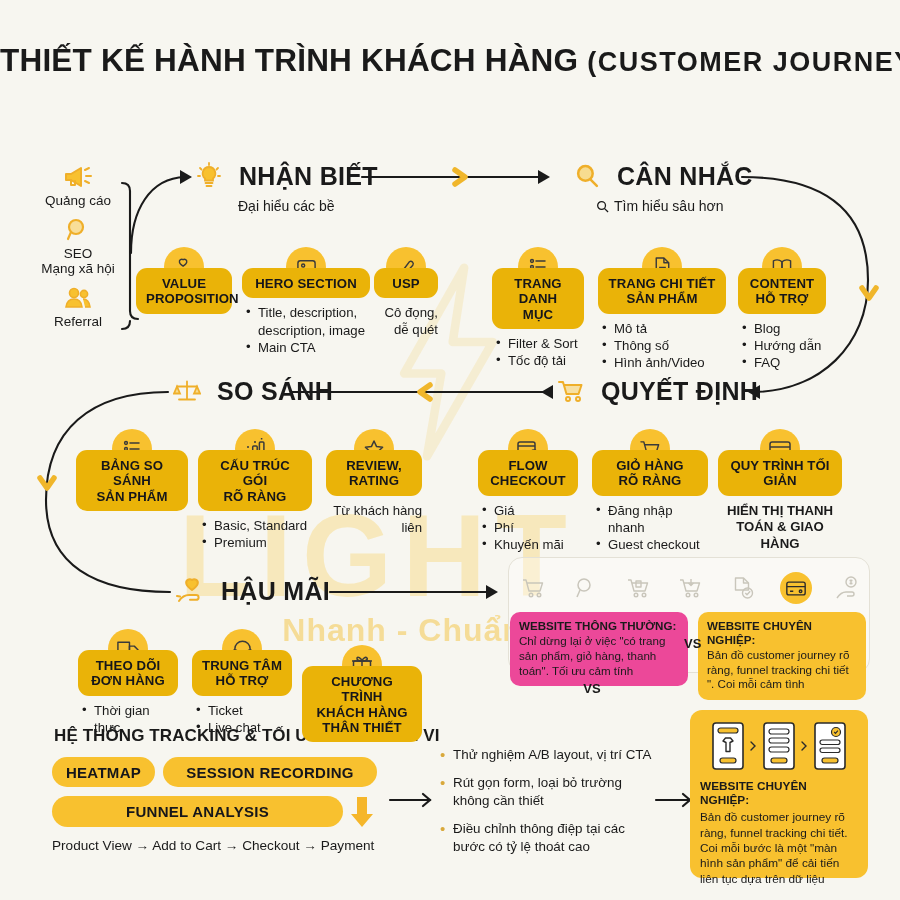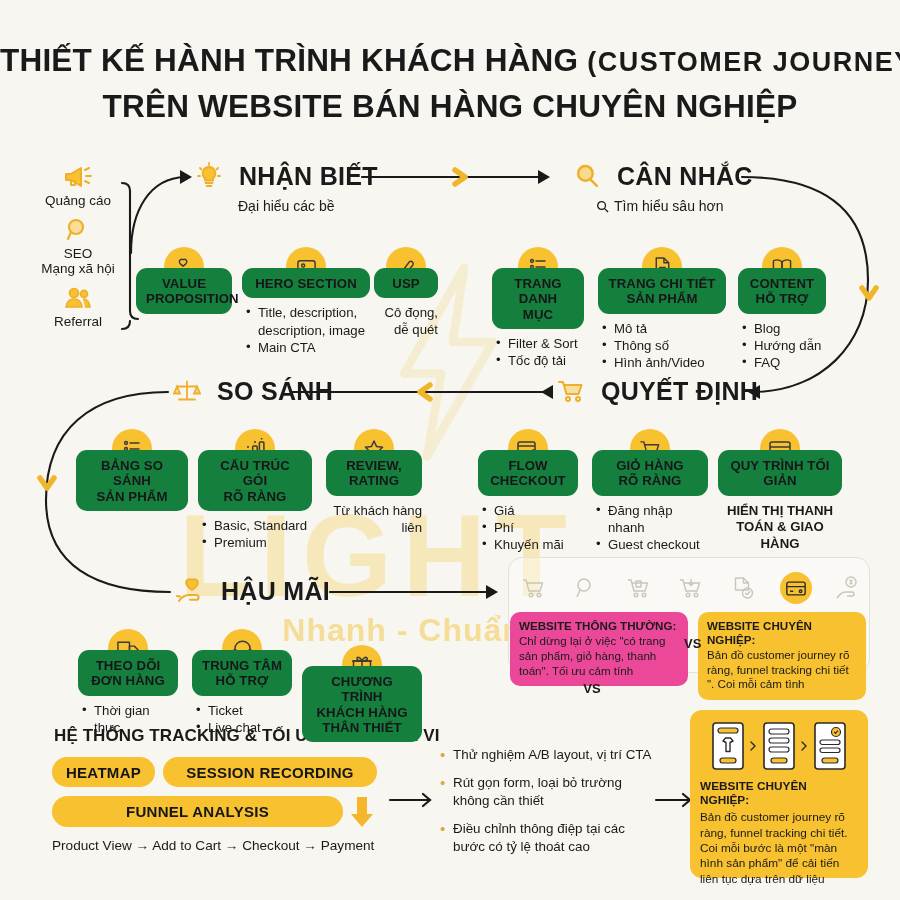--- a/index.html
+++ b/index.html
@@ -45,21 +45,21 @@
 
   
   .stage-head { position: absolute; display: flex; align-items: center; gap: 15px; }
   .stage-head .ic { width: 30px; height: 30px; display: flex; align-items: center; justify-content: center; }
   .stage-head .nm { font-size: 25px; font-weight: 700; letter-spacing: .3px; white-space: nowrap; }
   .stage-sub { position: absolute; font-size: 14px; display: flex; align-items: center; gap: 5px; white-space: nowrap; }
 
   
   .card { position: absolute; }
   .card .chip {
-    position: relative; background: #15803d; border-radius: 11px;
+    position: relative; background: #eab308; border-radius: 11px;
     padding: 8px 10px 7px; text-align: center;
     font-size: 13.2px; font-weight: 700; line-height: 1.16; letter-spacing: .1px;
     color: #16161a;
   }
   .card .badge {
     position: absolute; left: 50%; transform: translateX(-50%);
     top: -21px; width: 40px; height: 40px; border-radius: 50%;
     background: #F8C12F; display: flex; align-items: center; justify-content: center;
     z-index: -1;
   }
@@ -118,21 +118,20 @@
     </svg>
     <div class="wm-light">LIGHT</div>
     <div class="wm-sub">Nhanh - Chuẩn - Đẹp</div>
   </div>
 
   <div class="title-wrap">
     <div class="title-l1">
       <span>THIẾT KẾ HÀNH TRÌNH KHÁCH HÀNG</span>
       <span class="paren">(CUSTOMER JOURNEY)</span>
     </div>
-    <div class="title-l2">TRÊN WEBSITE BÁN HÀNG CHUYÊN NGHIỆP</div>
   </div>
 
   <svg class="lines" viewBox="0 0 900 900">
     <g fill="none" stroke="#1a1a1a" stroke-width="2.1" stroke-linecap="round">
 
       <path d="M122 183 q8 0 8 8 v120 q0 8 8 8"></path>
       <path d="M122 329 q8 0 8 -8"></path>
 
       <path d="M131 253 C 131 210, 150 178, 185 177"></path>
 

